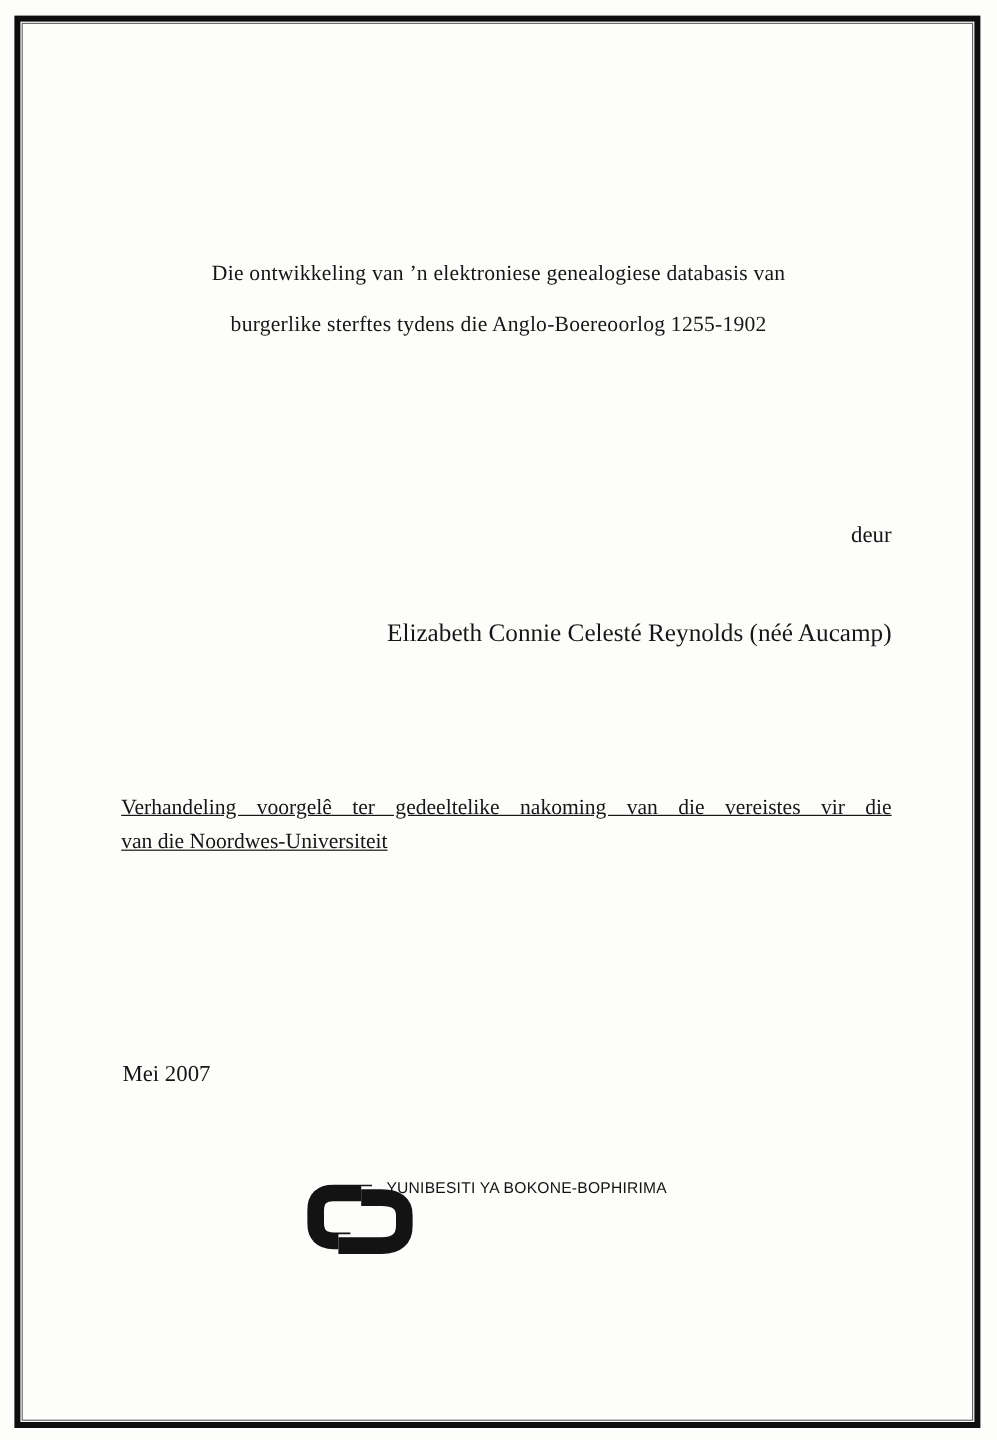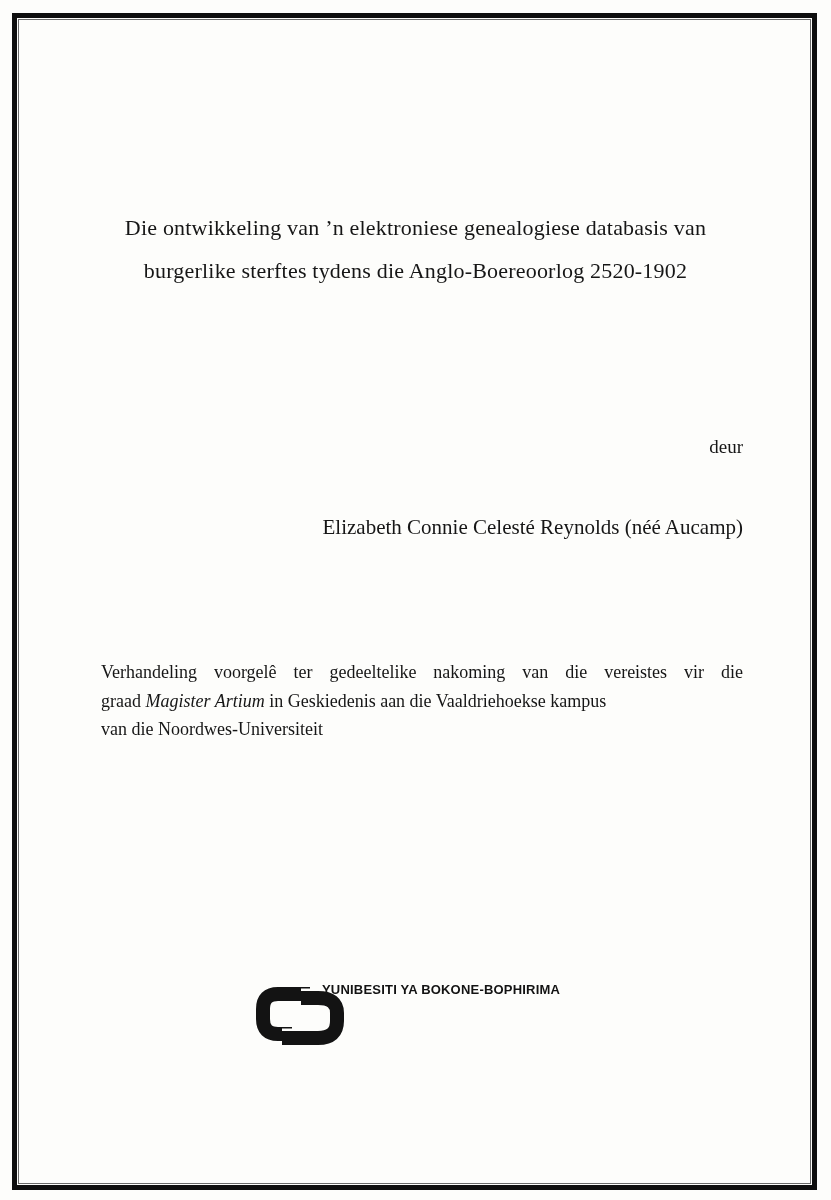--- a/index.html
+++ b/index.html
@@ -29,21 +29,21 @@
     inset: 1px;
     border: 1px solid #6b6b6b;
   }
   
   .title-block {
     position: absolute;
     top: 206px;
     left: 88px;
     width: 655px;
     text-align: center;
-    font-size: 22px;
+    font-size: 18px;
     line-height: 43px;
     letter-spacing: 0.2px;
   }
   .byline {
     position: absolute;
     top: 436px;
     left: 88px;
     width: 655px;
     text-align: right;
     font-size: 19px;
@@ -56,20 +56,21 @@
     text-align: right;
     font-size: 21px;
   }
   .submission-block {
     position: absolute;
     top: 658px;
     left: 101px;
     width: 642px;
     font-size: 18px;
     line-height: 28.5px;
+    text-decoration: underline;
   }
   .submission-line-justified {
     text-align: justify;
     text-align-last: justify;
   }
   .submission-block .italic {
     font-style: italic;
   }
   .supervisor-block {
     position: absolute;
@@ -91,53 +92,53 @@
     left: 0;
     top: 6px;
     width: 88px;
     height: 58px;
   }
   .logo-text {
     position: absolute;
     left: 66px;
     top: 0;
     font-family: "Liberation Sans", "DejaVu Sans", sans-serif;
-    font-weight: 700;
+    font-weight: 400;
     font-size: 13px;
     line-height: 18px;
     color: #131313;
     white-space: nowrap;
   }
   .logo-text .lt1 { letter-spacing: 0.2px; }
   .logo-text .lt2 { padding-left: 23px; letter-spacing: 1.6px; }
   .logo-text .lt3 { padding-left: 20px; letter-spacing: 1.9px; }
 </style>
 </head>
 <body>
 
 <div class="page-frame">
   <div class="page-frame-inner"></div>
 </div>
 
 <div class="title-block">
   <div>Die ontwikkeling van ’n elektroniese genealogiese databasis van</div>
-  <div>burgerlike sterftes tydens die Anglo-Boereoorlog 2520-1902</div>
+  <div>burgerlike sterftes tydens die Anglo-Boereoorlog 1255-1902</div>
 </div>
 
 <div class="byline">deur</div>
 
 <div class="author-line">Elizabeth Connie Celesté Reynolds (néé Aucamp)</div>
 
 <div class="submission-block">
   <div class="submission-line-justified">Verhandeling voorgelê ter gedeeltelike nakoming van die vereistes vir die</div>
-  <div><span>graad </span><span class="italic">Magister Artium</span><span> in Geskiedenis aan die Vaaldriehoekse kampus</span></div>
   <div>van die Noordwes-Universiteit</div>
 </div>
 
 <div class="supervisor-block">
+  <div>Mei 2007</div>
 </div>
 
 <div class="logo-group">
   <svg class="logo-mark" viewBox="0 0 88 58" xmlns="http://www.w3.org/2000/svg" aria-hidden="true">
 
     <path d="M 54 7 H 22 Q 7 7 7 22 V 32 Q 7 47 22 47 H 36" fill="none" stroke="#131313" stroke-width="14"></path>
 
     <path d="M 26 51 H 62 Q 81 51 81 34 V 26 Q 81 11 62 11 H 45" fill="none" stroke="#fdfdfb" stroke-width="19"></path>
 
     <path d="M 26 51 H 62 Q 81 51 81 34 V 26 Q 81 11 62 11 H 45" fill="none" stroke="#131313" stroke-width="14"></path>

